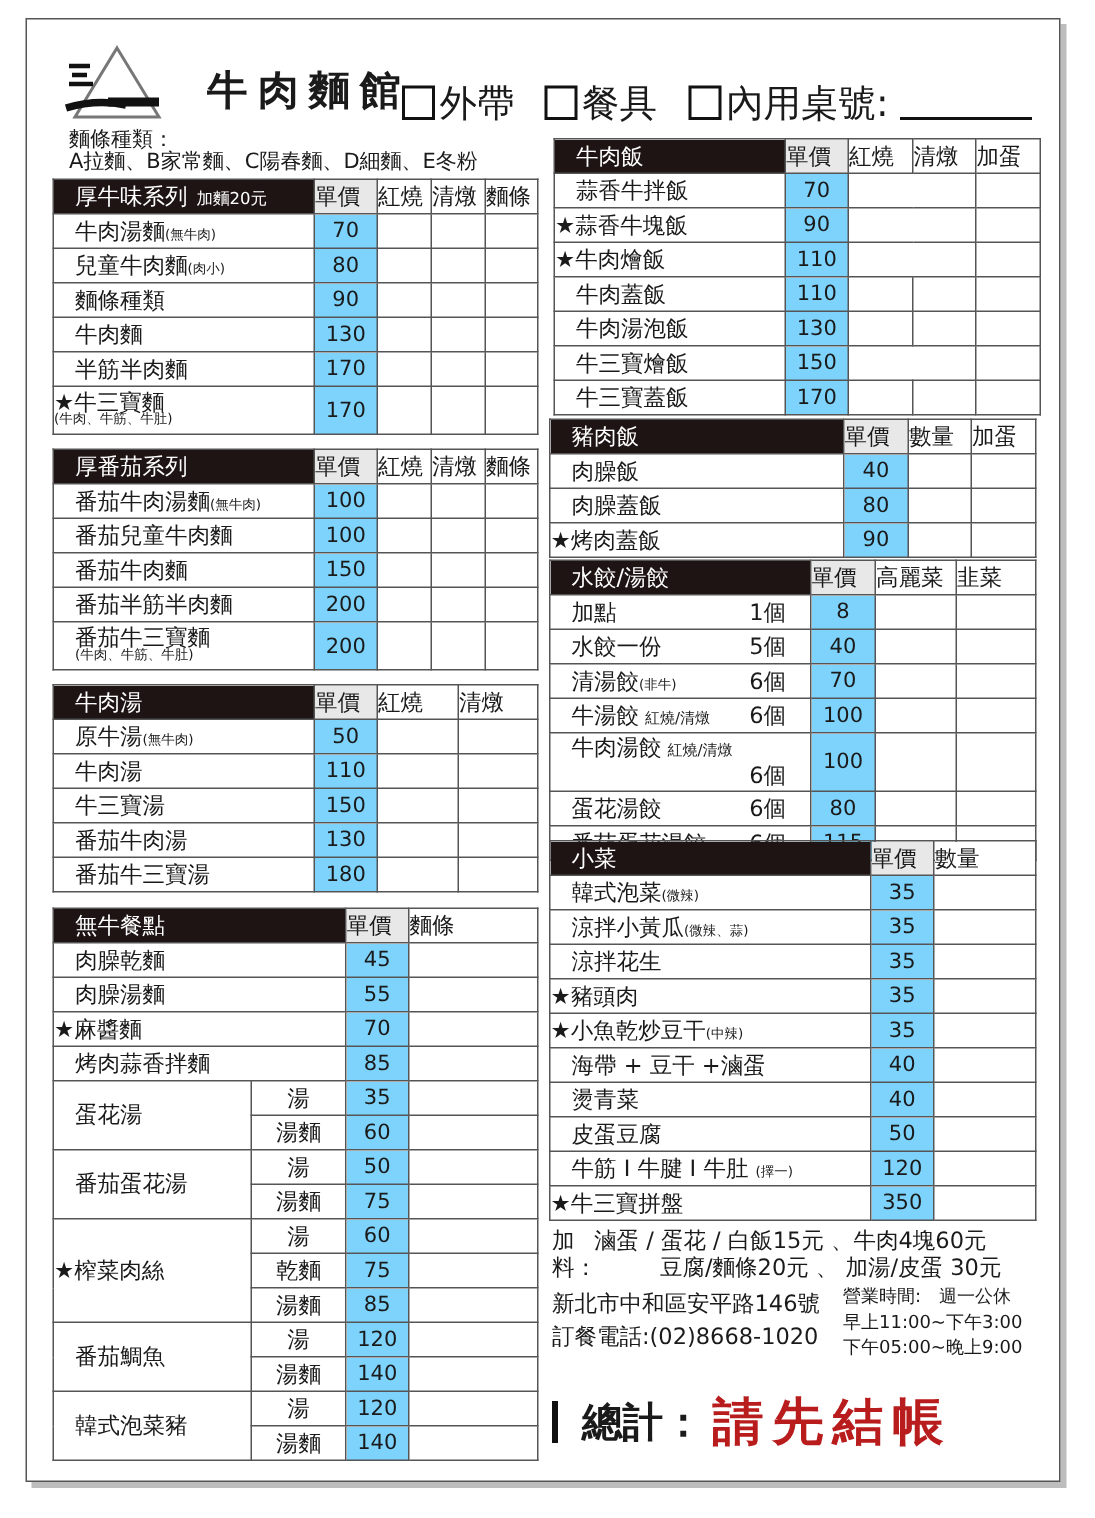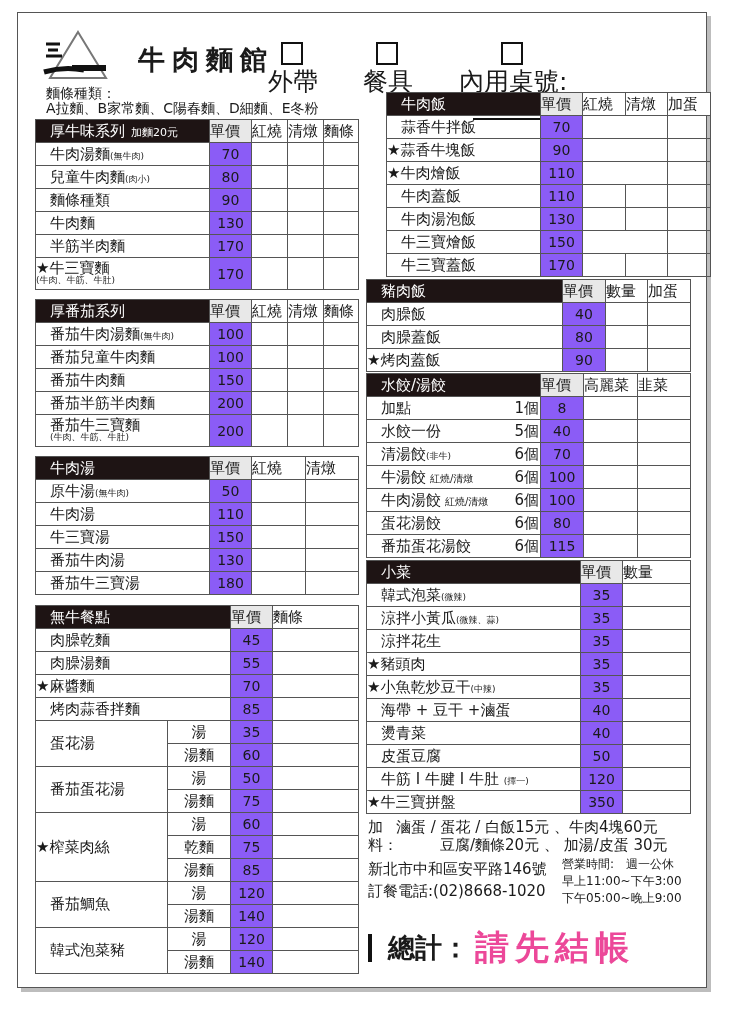--- a/index.html
+++ b/index.html
@@ -7,49 +7,49 @@
   body { font-family: "DejaVu Sans", "Liberation Sans", sans-serif; color: #1a1a1a; position: relative; }
   .page {
     position: absolute; left: 17px; top: 12px; width: 690px; height: 976px;
     border: 1px solid #555; background: #fff;
     box-shadow: 4px 4px 0 #bdbdbd;
   }
 
   
   .logo { position: absolute; left: 40px; top: 28px; width: 70px; height: 56px; }
   .shop-name { position: absolute; left: 114px; top: 42px; font-size: 27px; font-weight: bold; letter-spacing: 7px; font-family: "DejaVu Serif", serif; margin-left: 24px; }
-  .opt { position: absolute; top: 42px; font-size: 25px; display: flex; align-items: center; flex-direction: column; }
+  .opt { position: absolute; top: 52px; font-size: 25px; display: flex; align-items: center; }
   .box { display: inline-block; width: 22px; height: 23px; border: 2px solid #111; margin-right: 3px; }
   .table-line { display: inline-block; width: 88px; border-bottom: 2px solid #111; height: 22px; margin-left: 8px; }
   .noodle-types { position: absolute; left: 46px; top: 86px; font-size: 14px; line-height: 15px; }
 
   
   table.menu { position: absolute; border-collapse: collapse; table-layout: fixed; font-size: 15px; }
   table.menu td, table.menu th { border: 1px solid #555; height: 23px; padding: 0; white-space: nowrap; overflow: hidden; }
   table.menu th { font-weight: normal; font-size: 15px; text-align: left; background: #fff; }
   table.menu th.cat { background: #1e1414; color: #fff; text-align: left; padding-left: 14px; }
   table.menu th.cat .sub { font-size: 11px; margin-left: 6px; margin-top: 48px; }
   table.menu th.ph { background: #e8e8e8; }
   table.menu td.name { padding-left: 14px; text-align: left; }
   table.menu td.name.star { padding-left: 0; }
-  table.menu td.price { background: #8b5cf6; text-align: center; font-size: 14px; }
+  table.menu td.price { background: #7dd3fc; text-align: center; font-size: 14px; }
   table.menu td.sub { text-align: center; }
   .small { font-size: 9px; }
   .two-line { line-height: 12px; }
   .two-line .l2 { font-size: 9px; display: block; }
-  .qty { float: right; padding-right: 1px; margin-left: 20px; }
+  .qty { float: right; padding-right: 16px; margin-left: 20px; }
   .note { font-size: 10px; margin-left: 4px; }
 
   
   .extras { position: absolute; left: 368px; top: 818px; font-size: 15px; line-height: 18px; }
   .addr { position: absolute; left: 368px; top: 858px; font-size: 15px; line-height: 22px; }
   .hours { position: absolute; left: 562px; top: 856px; font-size: 12px; line-height: 17px; }
   .total { position: absolute; left: 368px; top: 925px; font-size: 27px; font-weight: bold; display: flex; align-items: center; }
   .total .bar { display: inline-block; width: 4px; height: 28px; background: #111; margin-right: 16px; }
-  .total .pay { color: #ec4899; letter-spacing: 6px; font-size: 34px; margin-left: 6px; }
+  .total .pay { color: #b91c1c; letter-spacing: 6px; font-size: 34px; margin-left: 6px; }
 </style>
 </head>
 <body>
 
 <div class="page"></div>
 
 <svg class="logo" viewBox="0 0 70 56">
   <polygon points="38,4 66,50 10,50" fill="none" stroke="#777" stroke-width="2"></polygon>
   <path d="M6,16 h14 M8,22 h10 M6,28 h16" stroke="#111" stroke-width="3"></path>
   <path d="M4,44 q20,-6 40,-2" stroke="#111" stroke-width="5" fill="none"></path>
@@ -332,21 +332,21 @@
     <td></td>
   </tr>
   <tr>
     <td class="sub">湯麵</td>
     <td class="price">140</td>
     <td></td>
   </tr>
 </tbody>
   </table>
 
-<table class="menu" style="left:386px; top:92px; width:324px;">
+<table class="menu" style="left:369px; top:92px; width:324px;">
   <colgroup>
       <col style="width:154px">
       <col style="width:42px">
       <col style="width:43px">
       <col style="width:42px">
       <col style="width:43px">
     </colgroup>
   <tbody>
       <tr>
     <th class="cat">牛肉飯</th>

